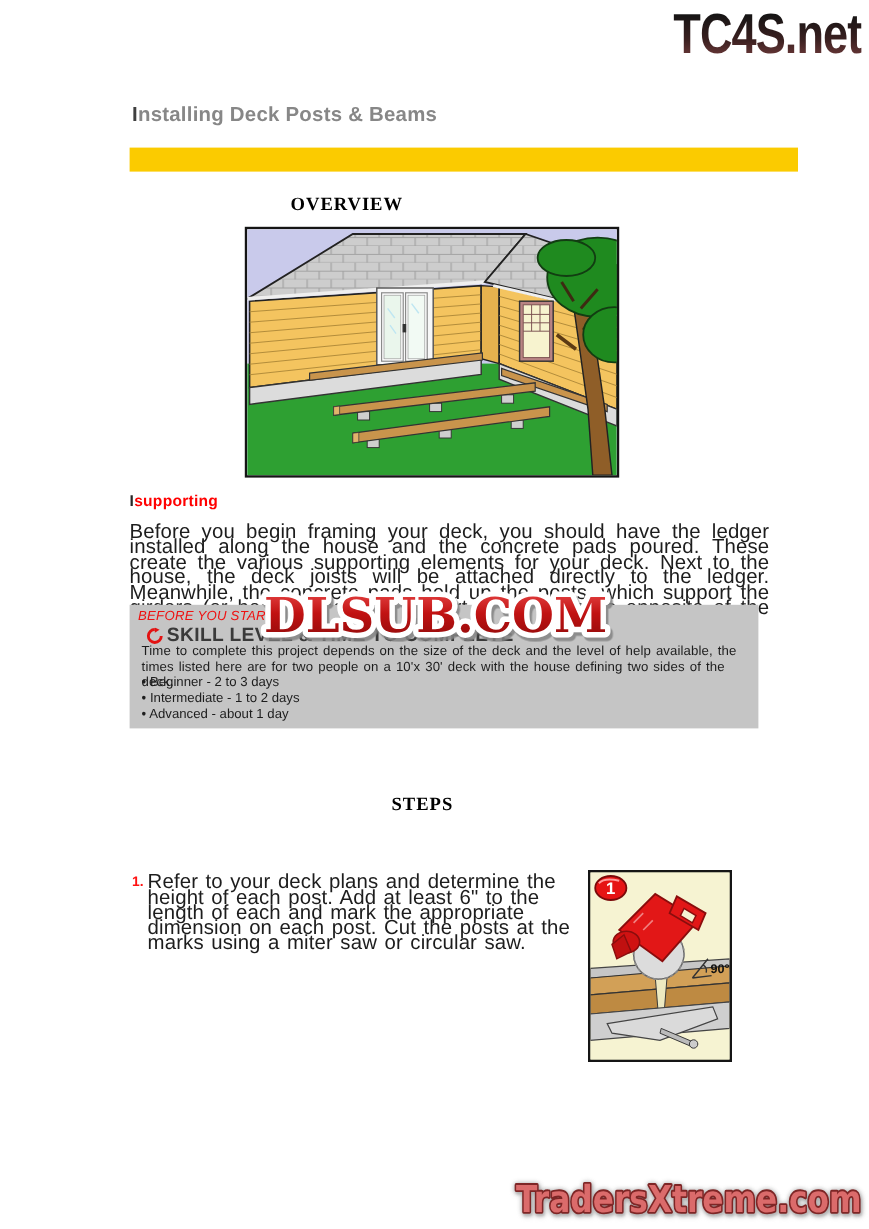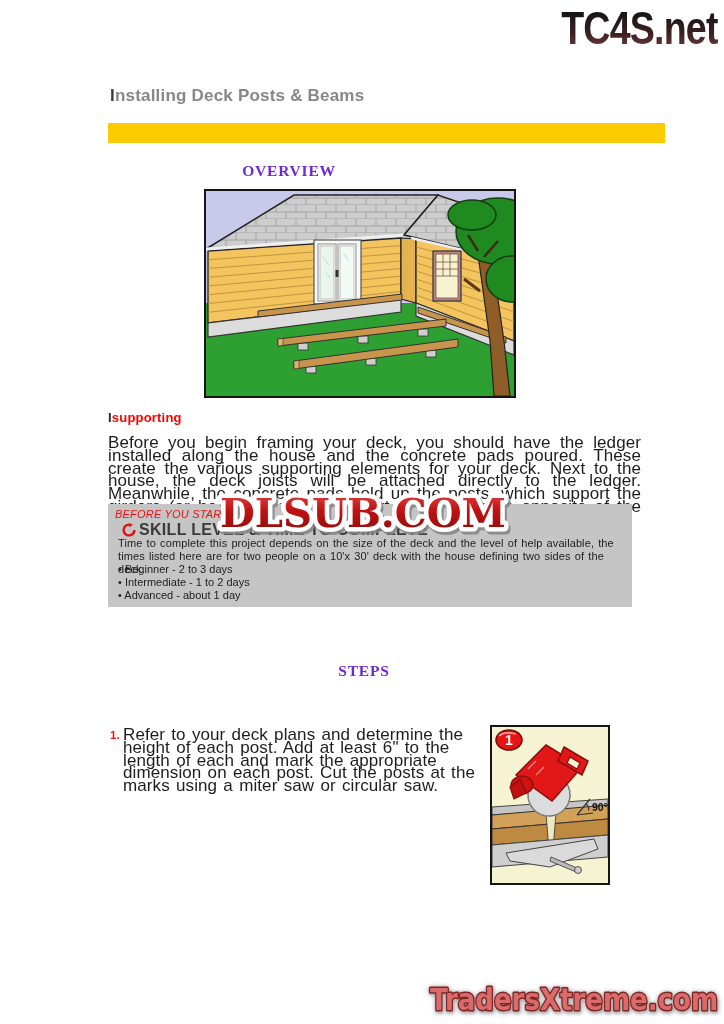--- a/index.html
+++ b/index.html
@@ -12,23 +12,23 @@
           transform:scaleX(0.8); transform-origin:100% 0;
           background:linear-gradient(180deg,#141414 20%,#3a2020 60%,#7a4040 95%);
           -webkit-background-clip:text; background-clip:text; color:transparent; }
 
   
   .doc-title { left:110px; top:86px; font-size:17px; font-weight:bold; color:#878787; letter-spacing:0.2px; }
   .doc-title .first { color:#3f3f3f; }
   .yellow-bar { left:108px; top:123px; width:557px; height:20px; background:#fbcb00; }
 
   .serif-heading { font-family:"Liberation Serif", serif; font-weight:bold; font-size:15.5px;
-                   letter-spacing:0.8px; color:#6d28d9; text-align:center; }
+                   letter-spacing:0.8px; color:#000000; text-align:center; }
   .overview-heading { left:108px; top:162px; width:362px; }
-  .steps-heading { left:104px; top:662px; width:520px; }
+  .steps-heading { left:92px; top:662px; width:520px; }
 
   .figure { border:2px solid #151515; box-sizing:border-box; background:#fff; }
   .house-fig { left:204px; top:189px; width:312px; height:209px; }
   .saw-fig { left:490px; top:725px; width:120px; height:160px; background:#f6f3d2; }
 
   .intro-heading { left:108px; top:410px; font-size:13px; font-weight:bold; color:#ff0000; letter-spacing:0.2px; }
   .intro-heading .first { color:#262626; }
   .body-text { font-size:17px; line-height:12.8px; color:#1d1d1d; word-spacing:1.4px; letter-spacing:0.1px; }
   .intro-body { left:108px; top:437px; width:533px; text-align:justify; }
 

